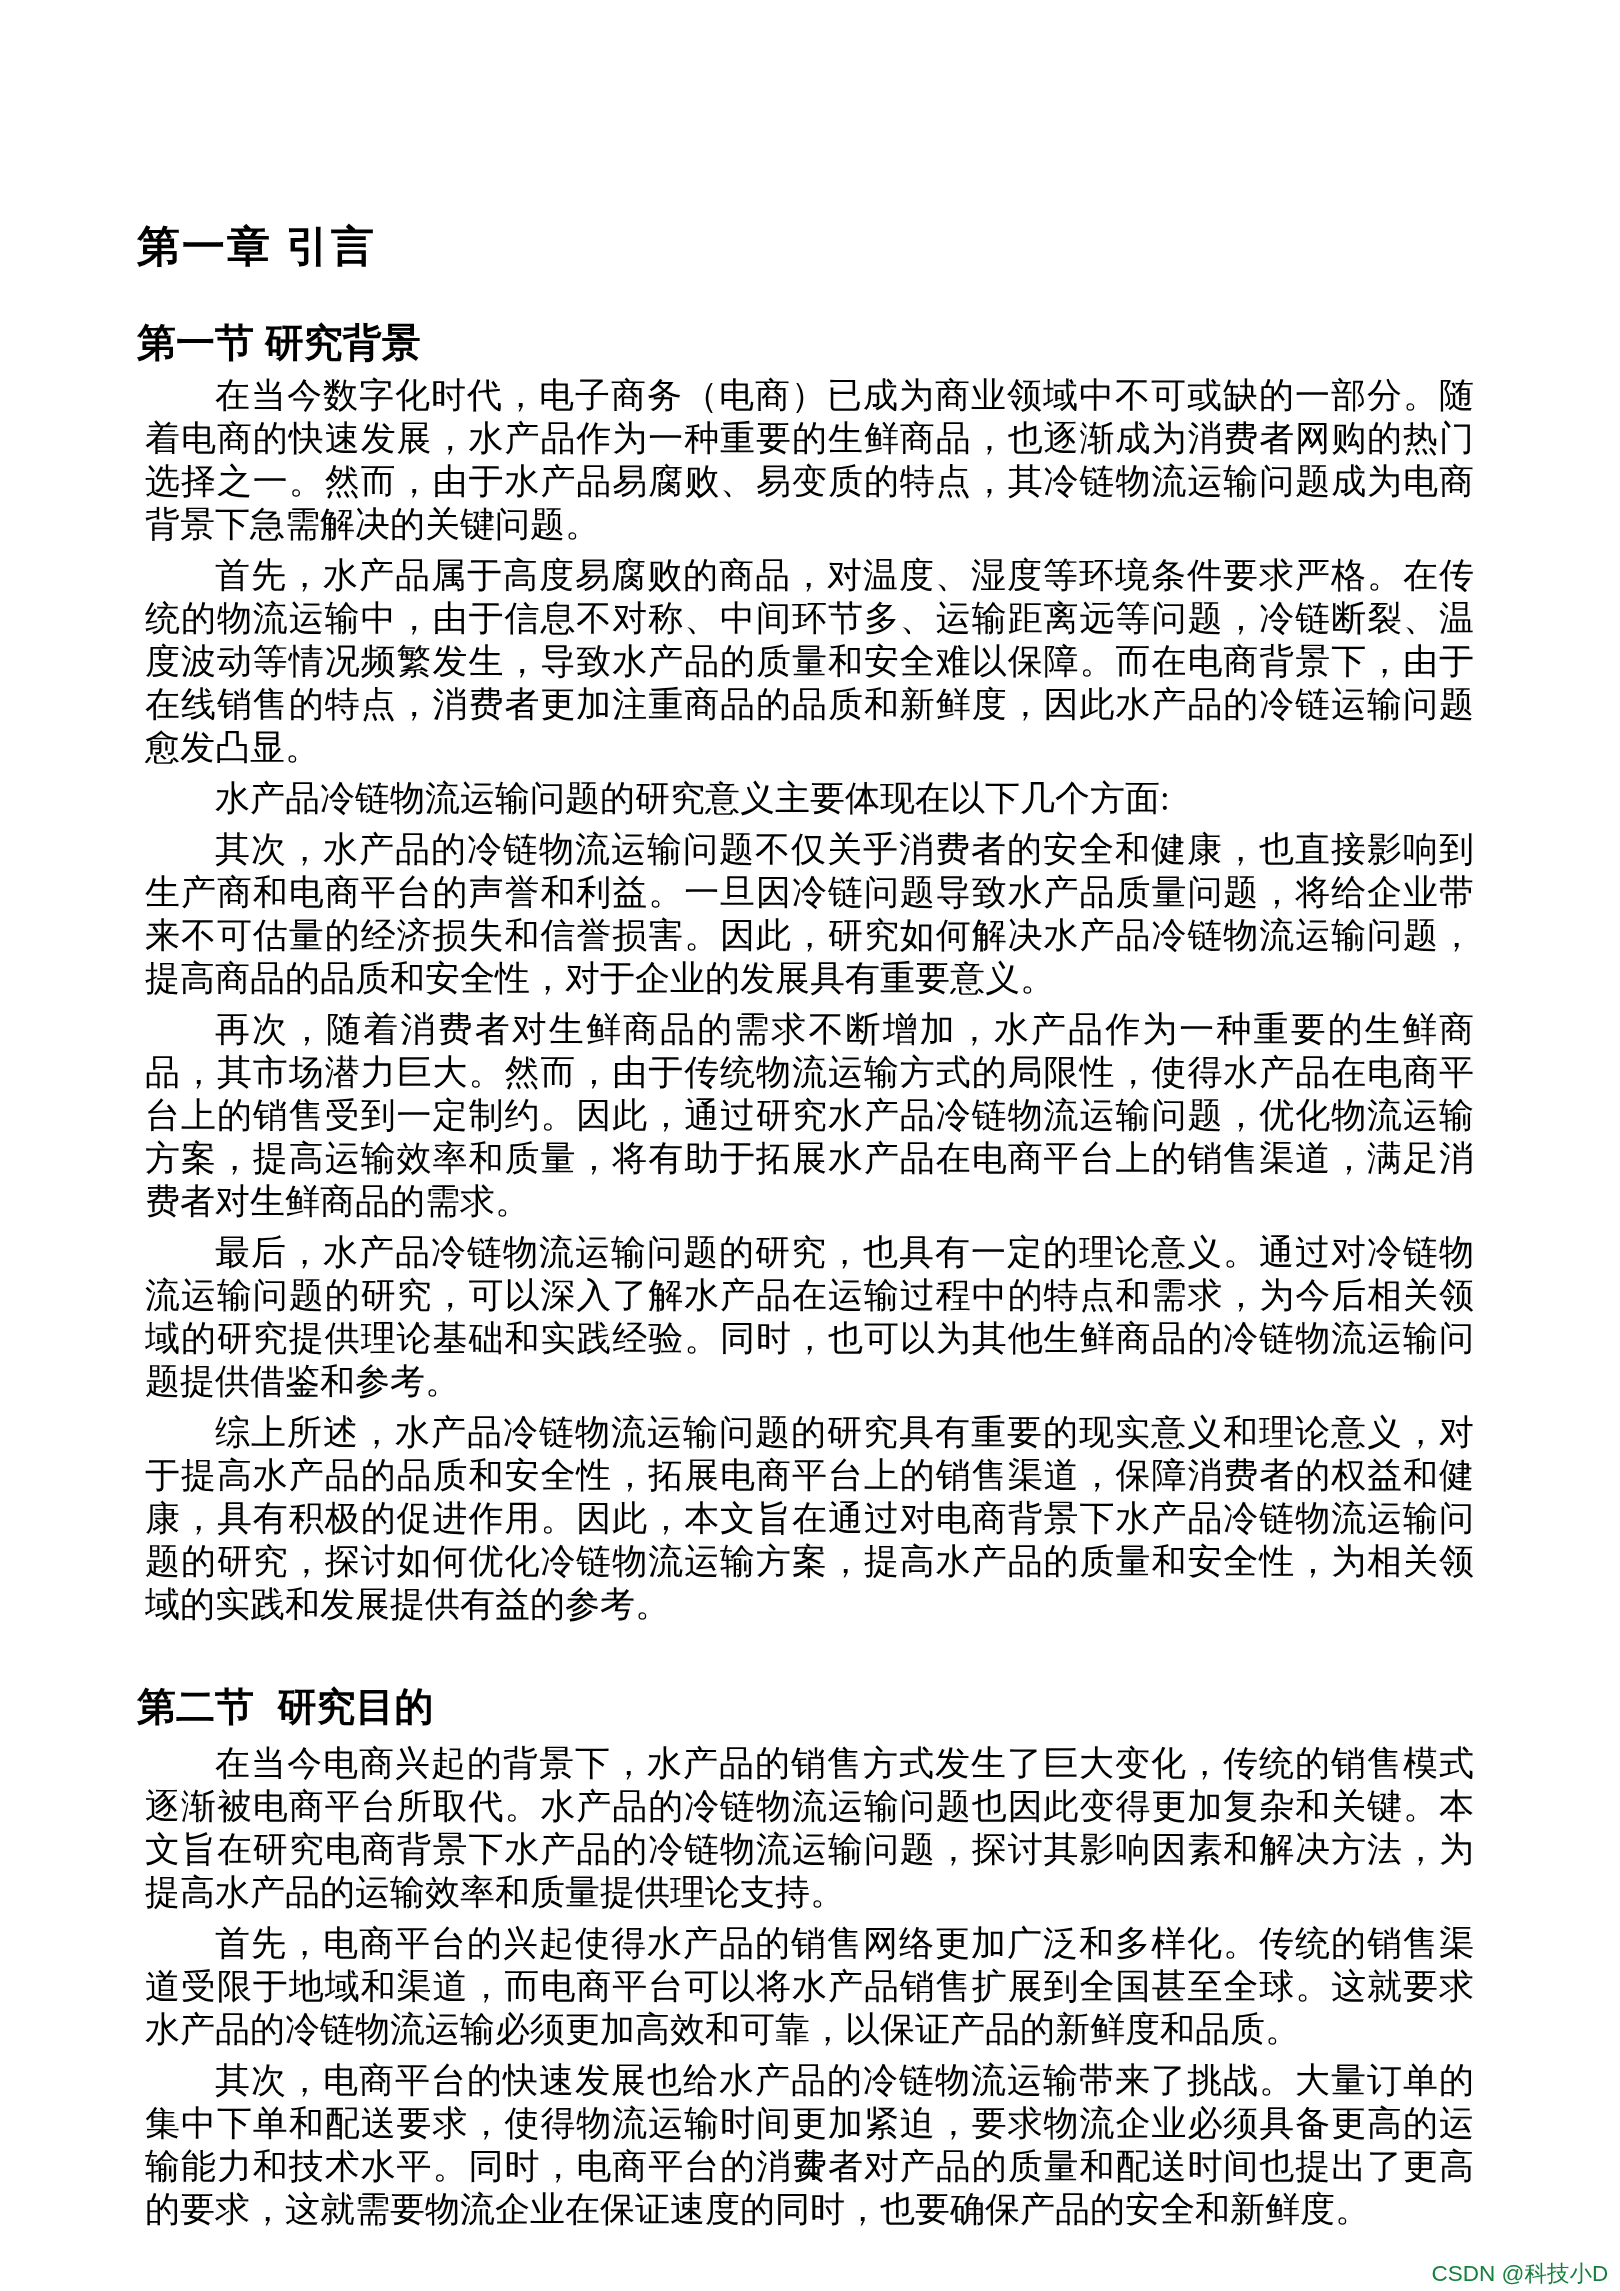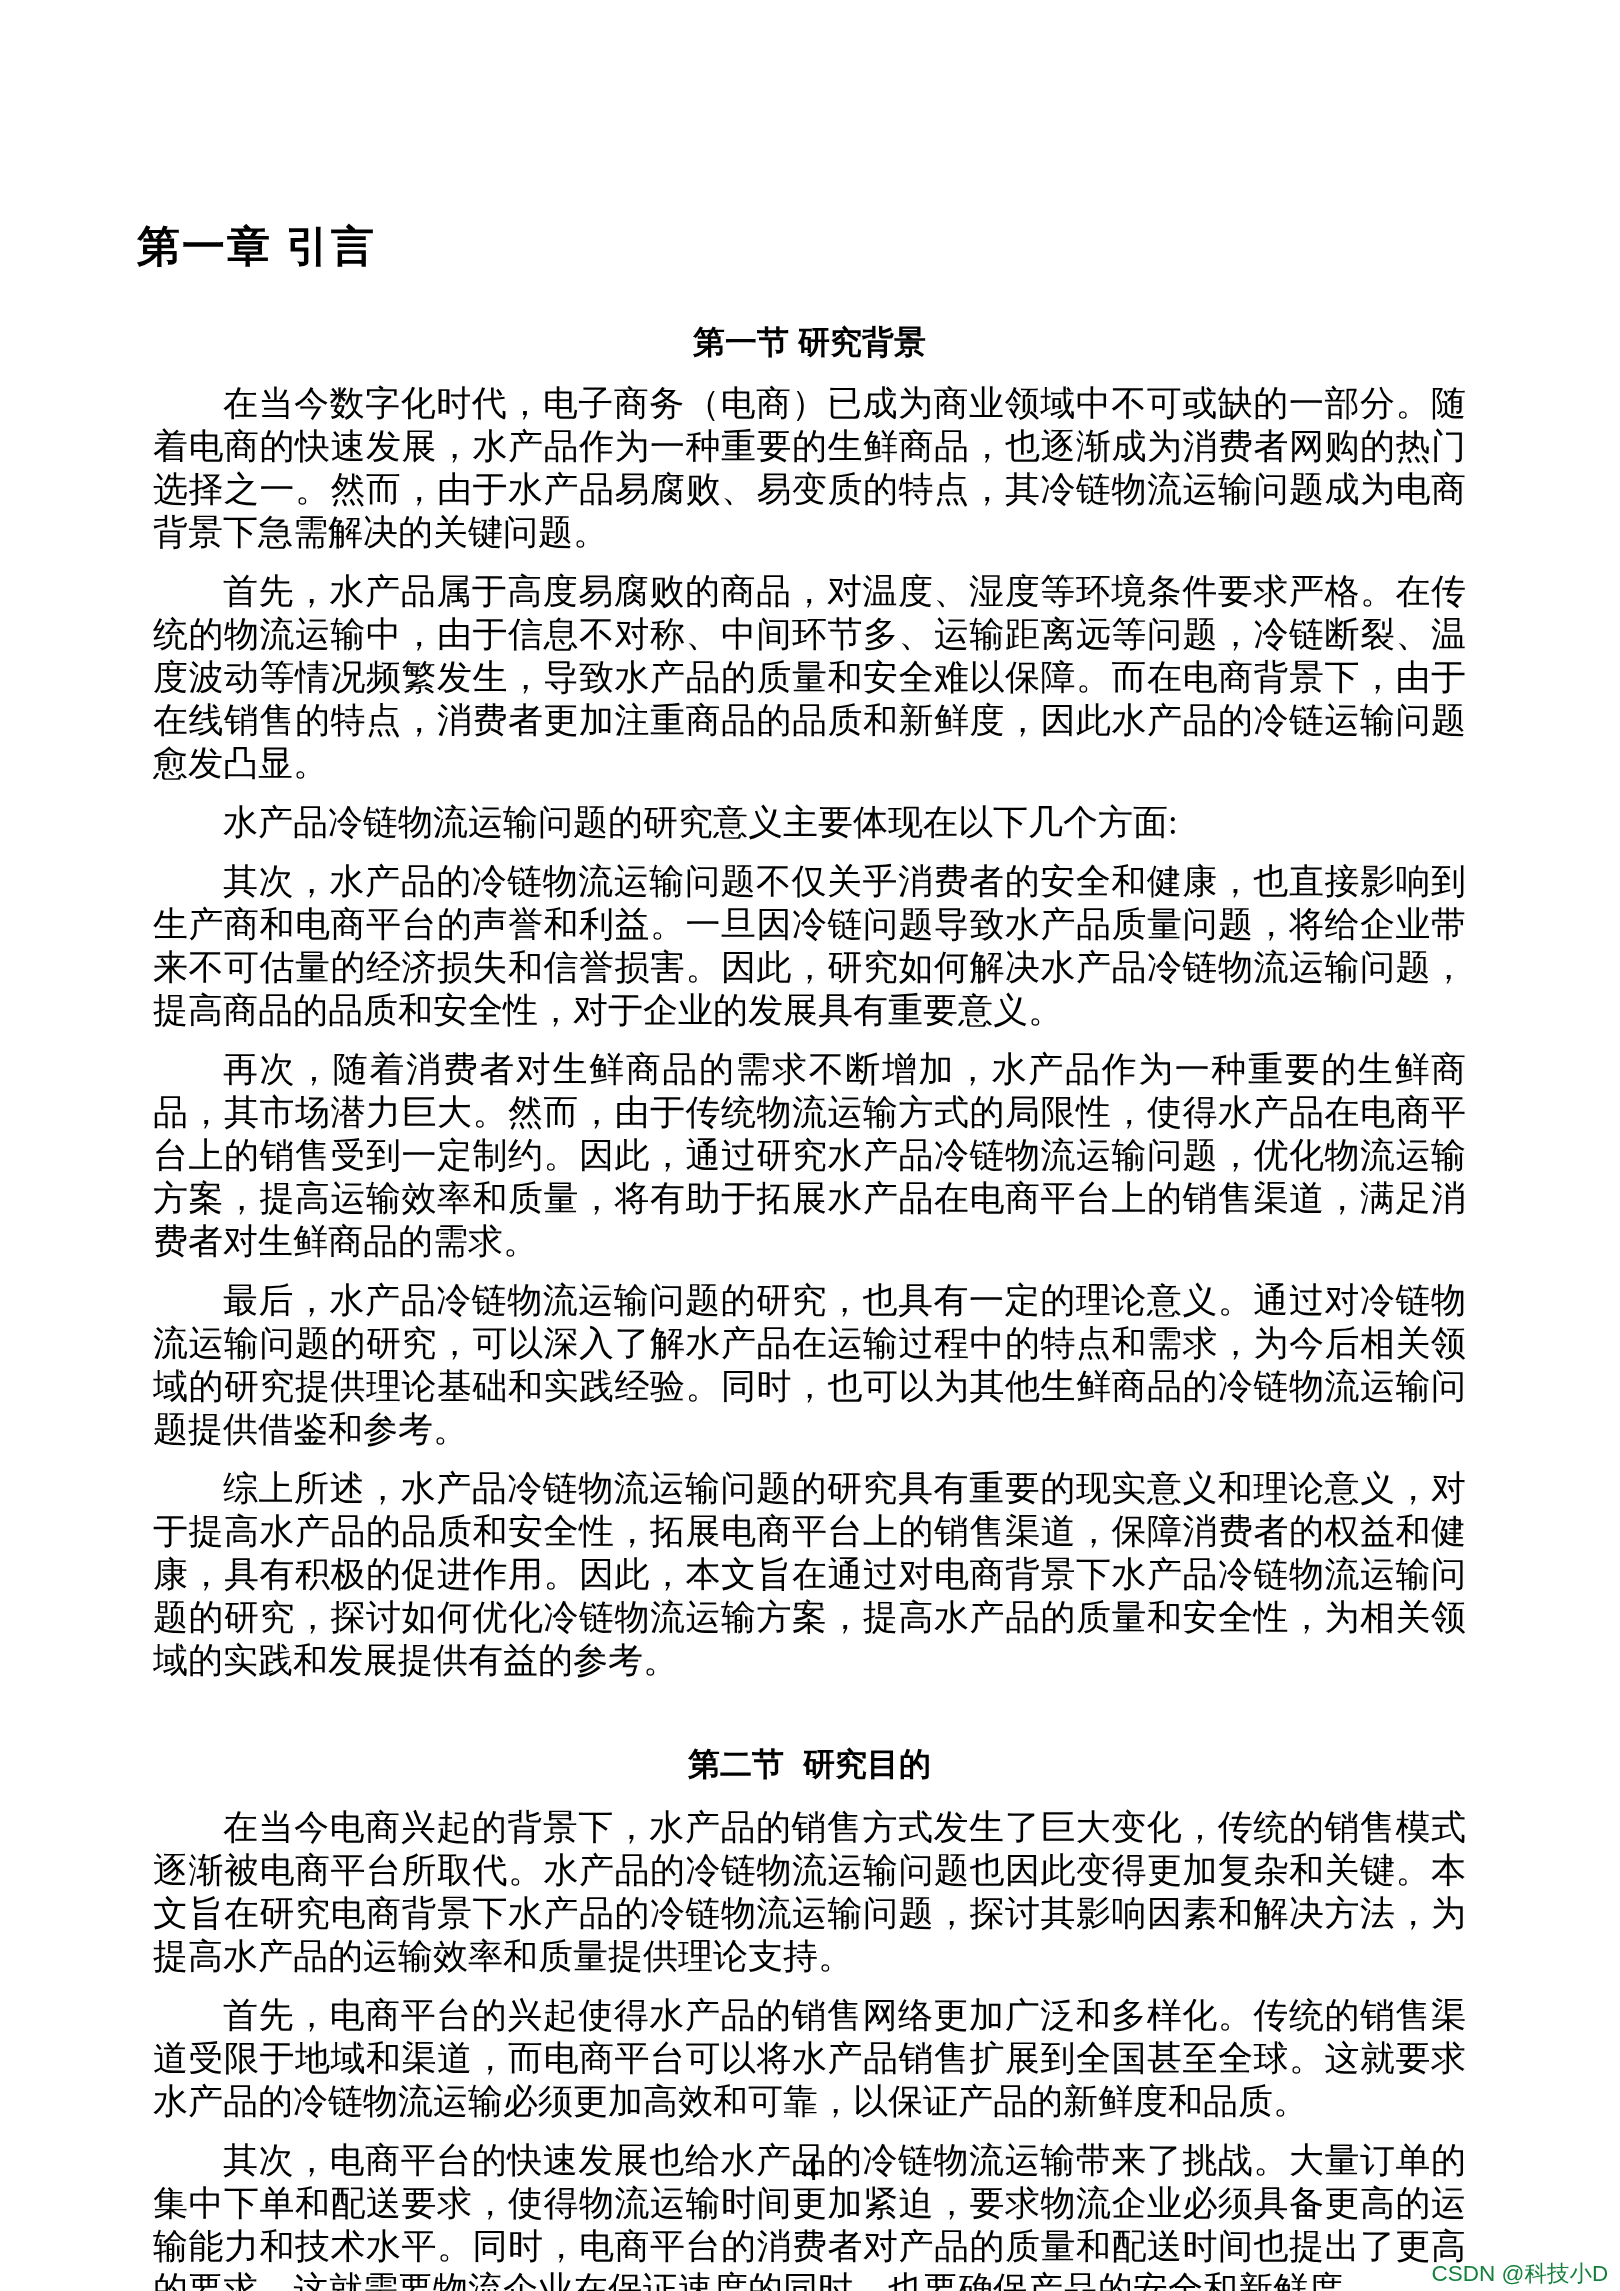--- a/index.html
+++ b/index.html
@@ -23,37 +23,37 @@
     font-family: "Liberation Sans", "DejaVu Sans", sans-serif;
     font-weight: bold;
     font-size: 43px;
     line-height: 51px;
     text-align: left;
     letter-spacing: 2px;
   }
   .section-heading {
     font-family: "Liberation Sans", "DejaVu Sans", sans-serif;
     font-weight: bold;
-    font-size: 32px;
+    font-size: 39px;
     line-height: 47px;
     margin-top: 47px;
     margin-bottom: 7.8px;
-    text-align: center;
+    text-align: left;
   }
   .section-heading.second {
     margin-top: 61px;
     font-family: Liberation Mono, monospace;
   }
   .para {
     font-family: "Liberation Serif", "DejaVu Serif", serif;
     font-size: 35px;
     line-height: 43px;
     text-align: justify;
     text-indent: 2em;
-    margin: 16px;
+    margin: 8px;
     word-break: break-all;
   }
   .page-number {
     position: absolute;
     left: 0;
     right: 0;
     bottom: 106px;
     text-align: center;
     font-family: "Liberation Serif", "DejaVu Serif", serif;
     font-size: 35px;

